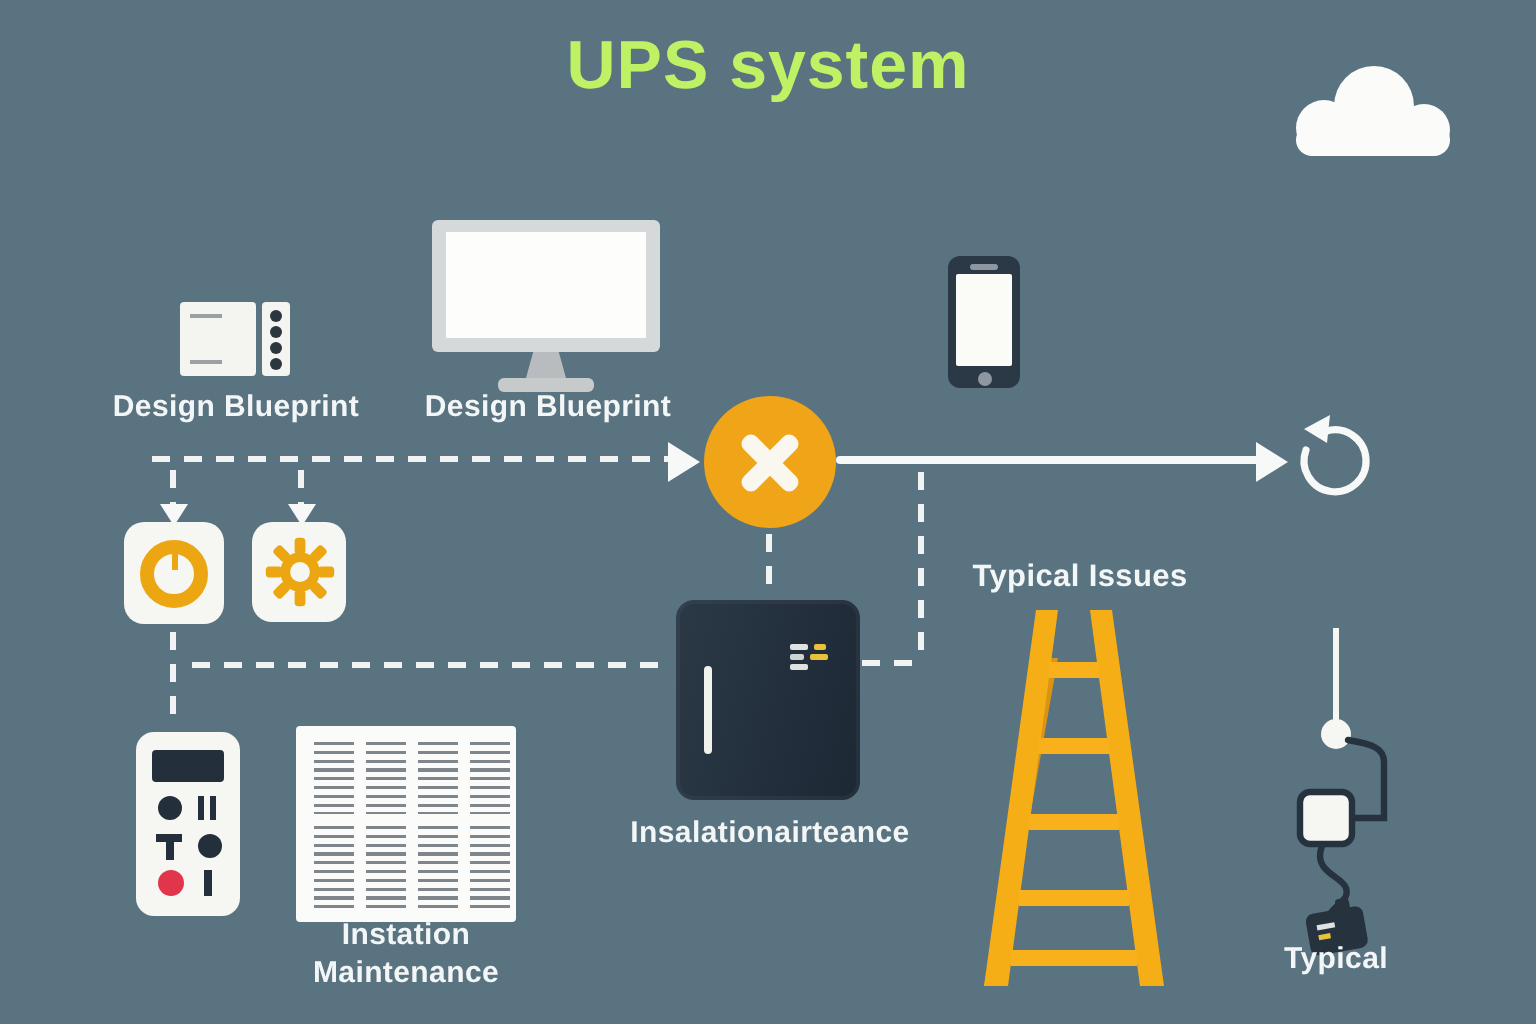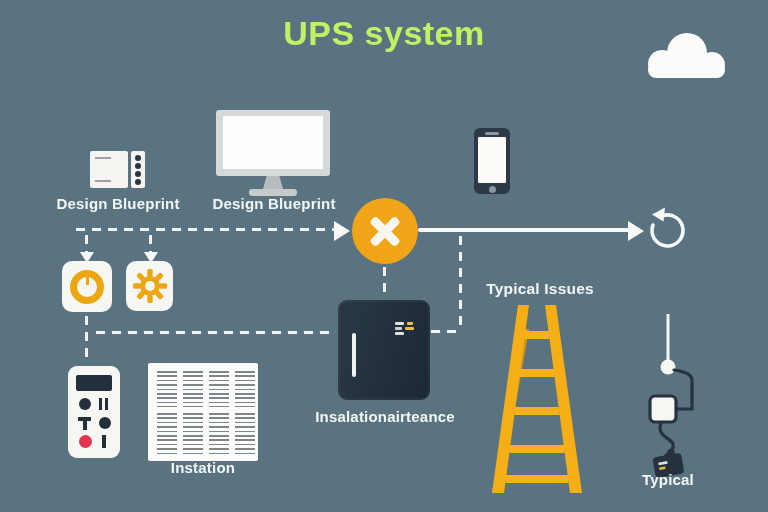--- a/index.html
+++ b/index.html
@@ -219,15 +219,16 @@
     <div class="doc-col" style="left:35px;top:8px;height:36px;"></div>
     <div class="doc-col" style="left:61px;top:8px;height:36px;"></div>
     <div class="doc-col" style="left:87px;top:8px;height:36px;"></div>
     <div class="doc-col" style="left:9px;top:50px;height:42px;"></div>
     <div class="doc-col" style="left:35px;top:50px;height:42px;"></div>
     <div class="doc-col" style="left:61px;top:50px;height:42px;"></div>
     <div class="doc-col" style="left:87px;top:50px;height:42px;"></div>
   </div>
   <div class="label" style="left:133px;top:458px;width:140px;line-height:19px;">
     <span>Instation</span><br>
+    <span>Maintenance</span>
   </div>
 
 </div>
 
 </body></html>

